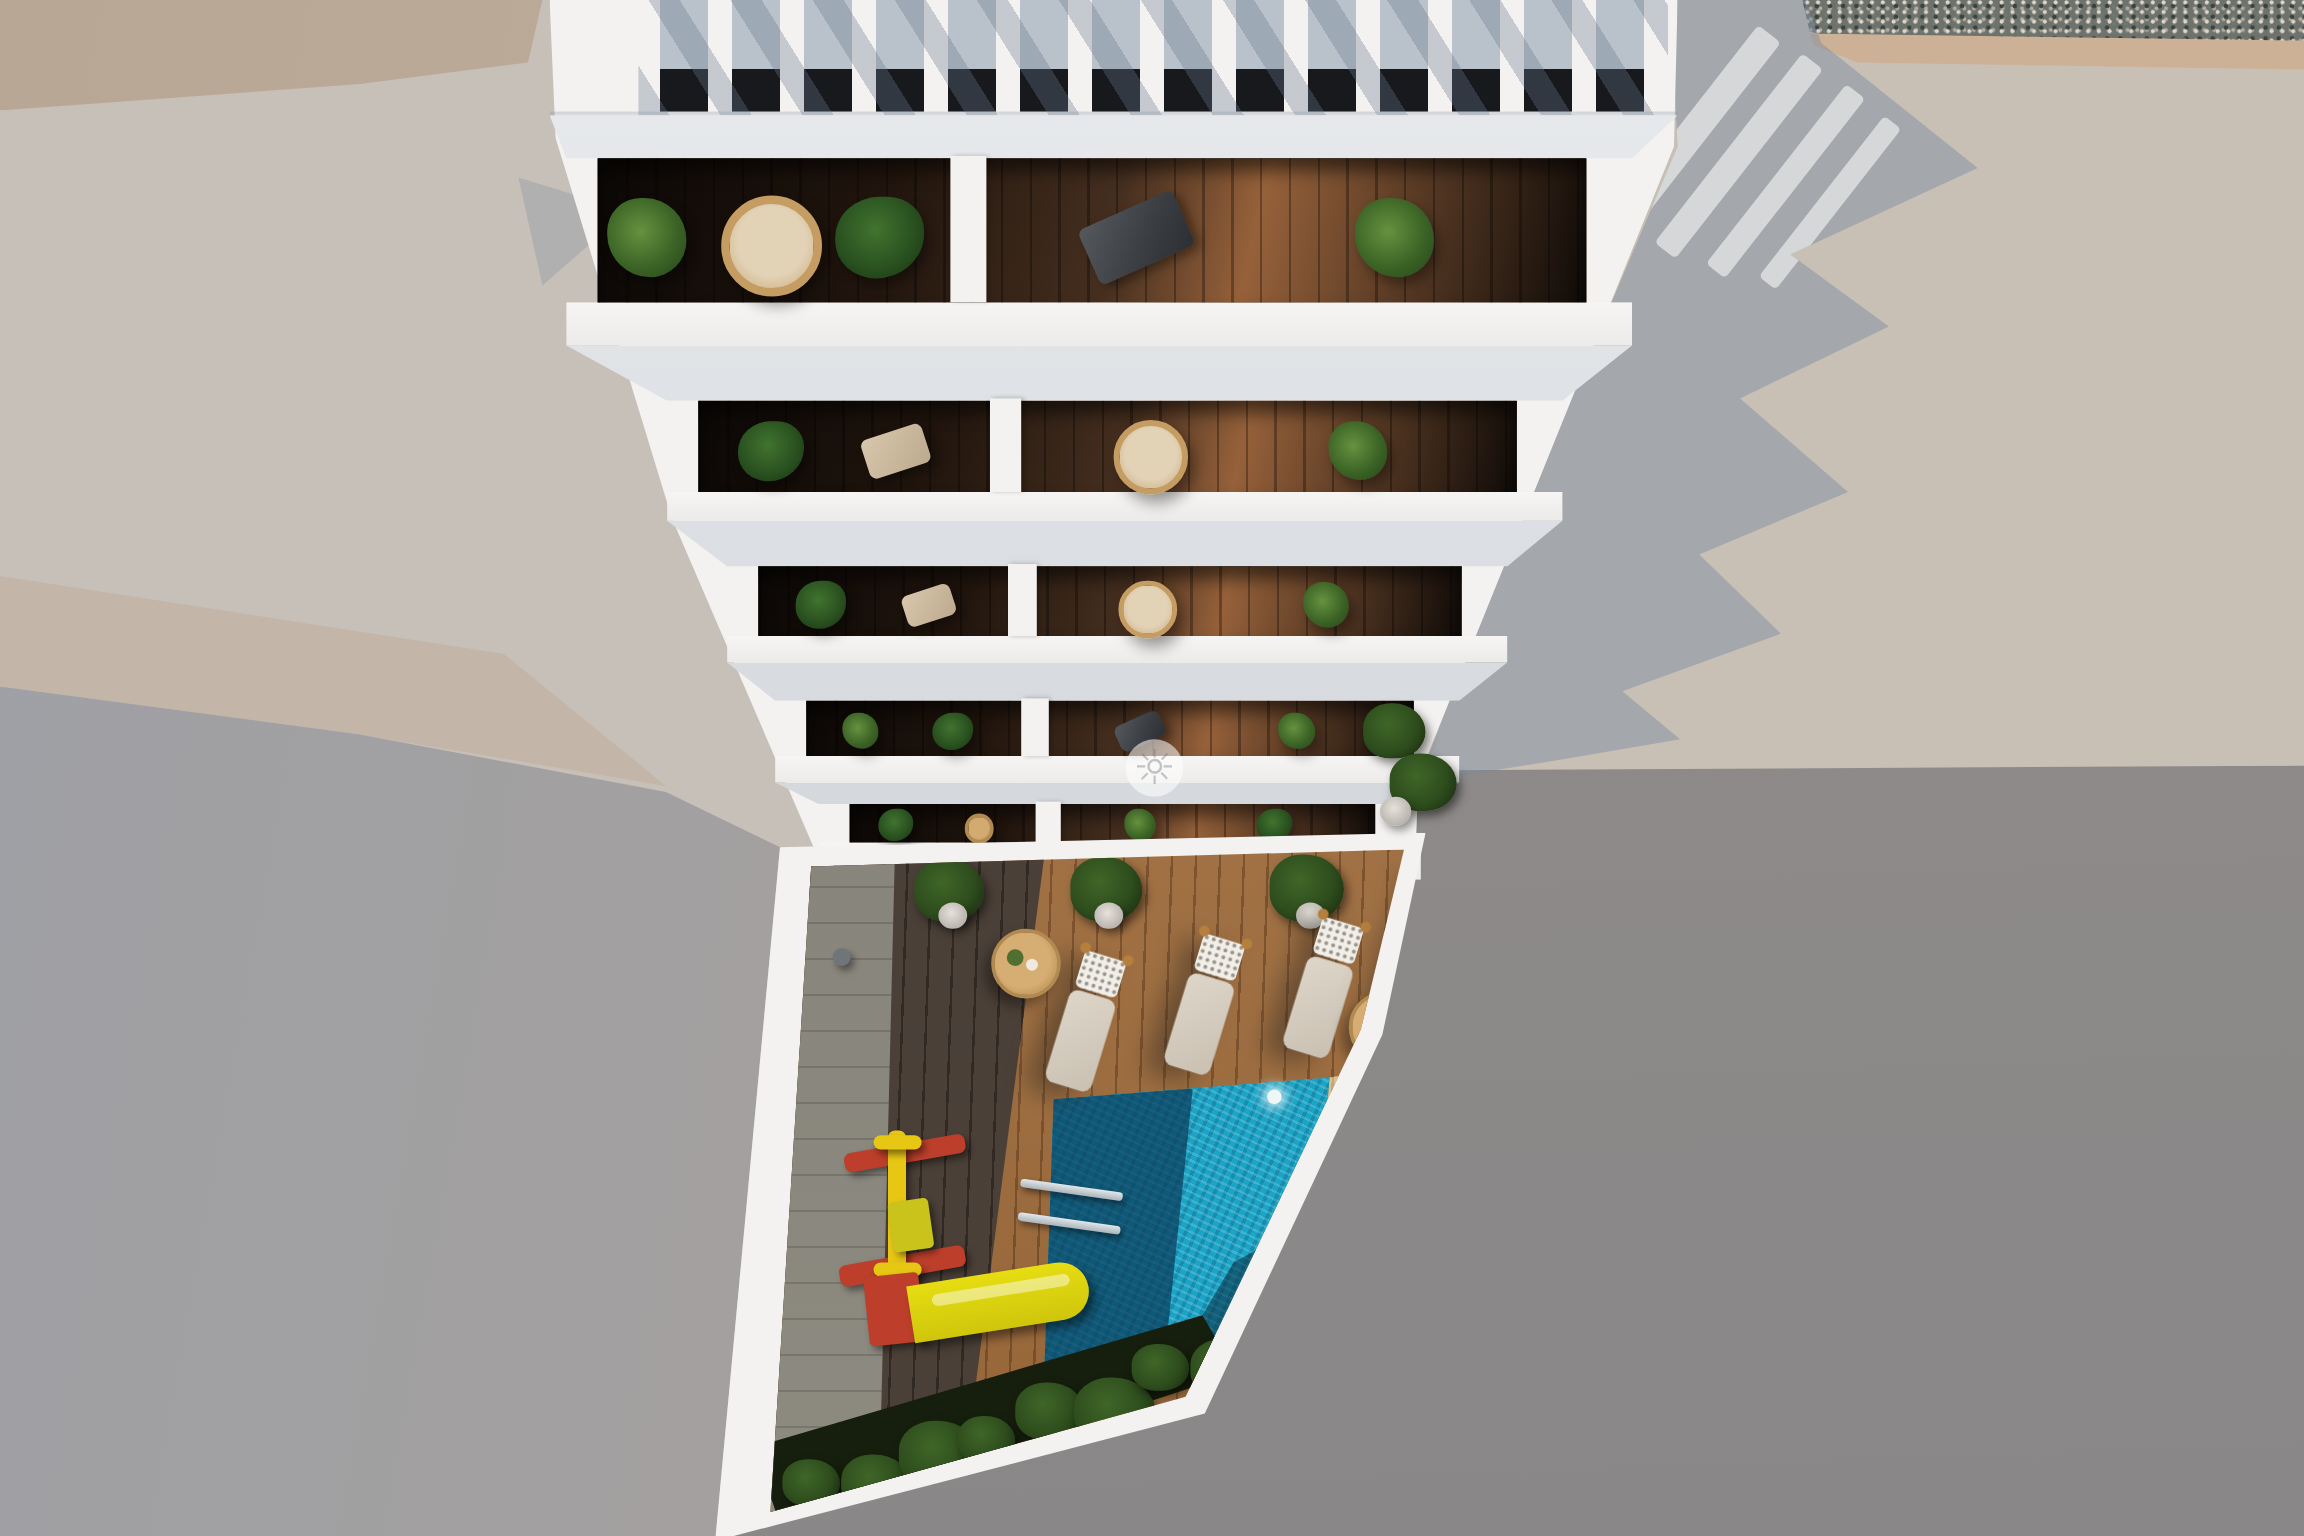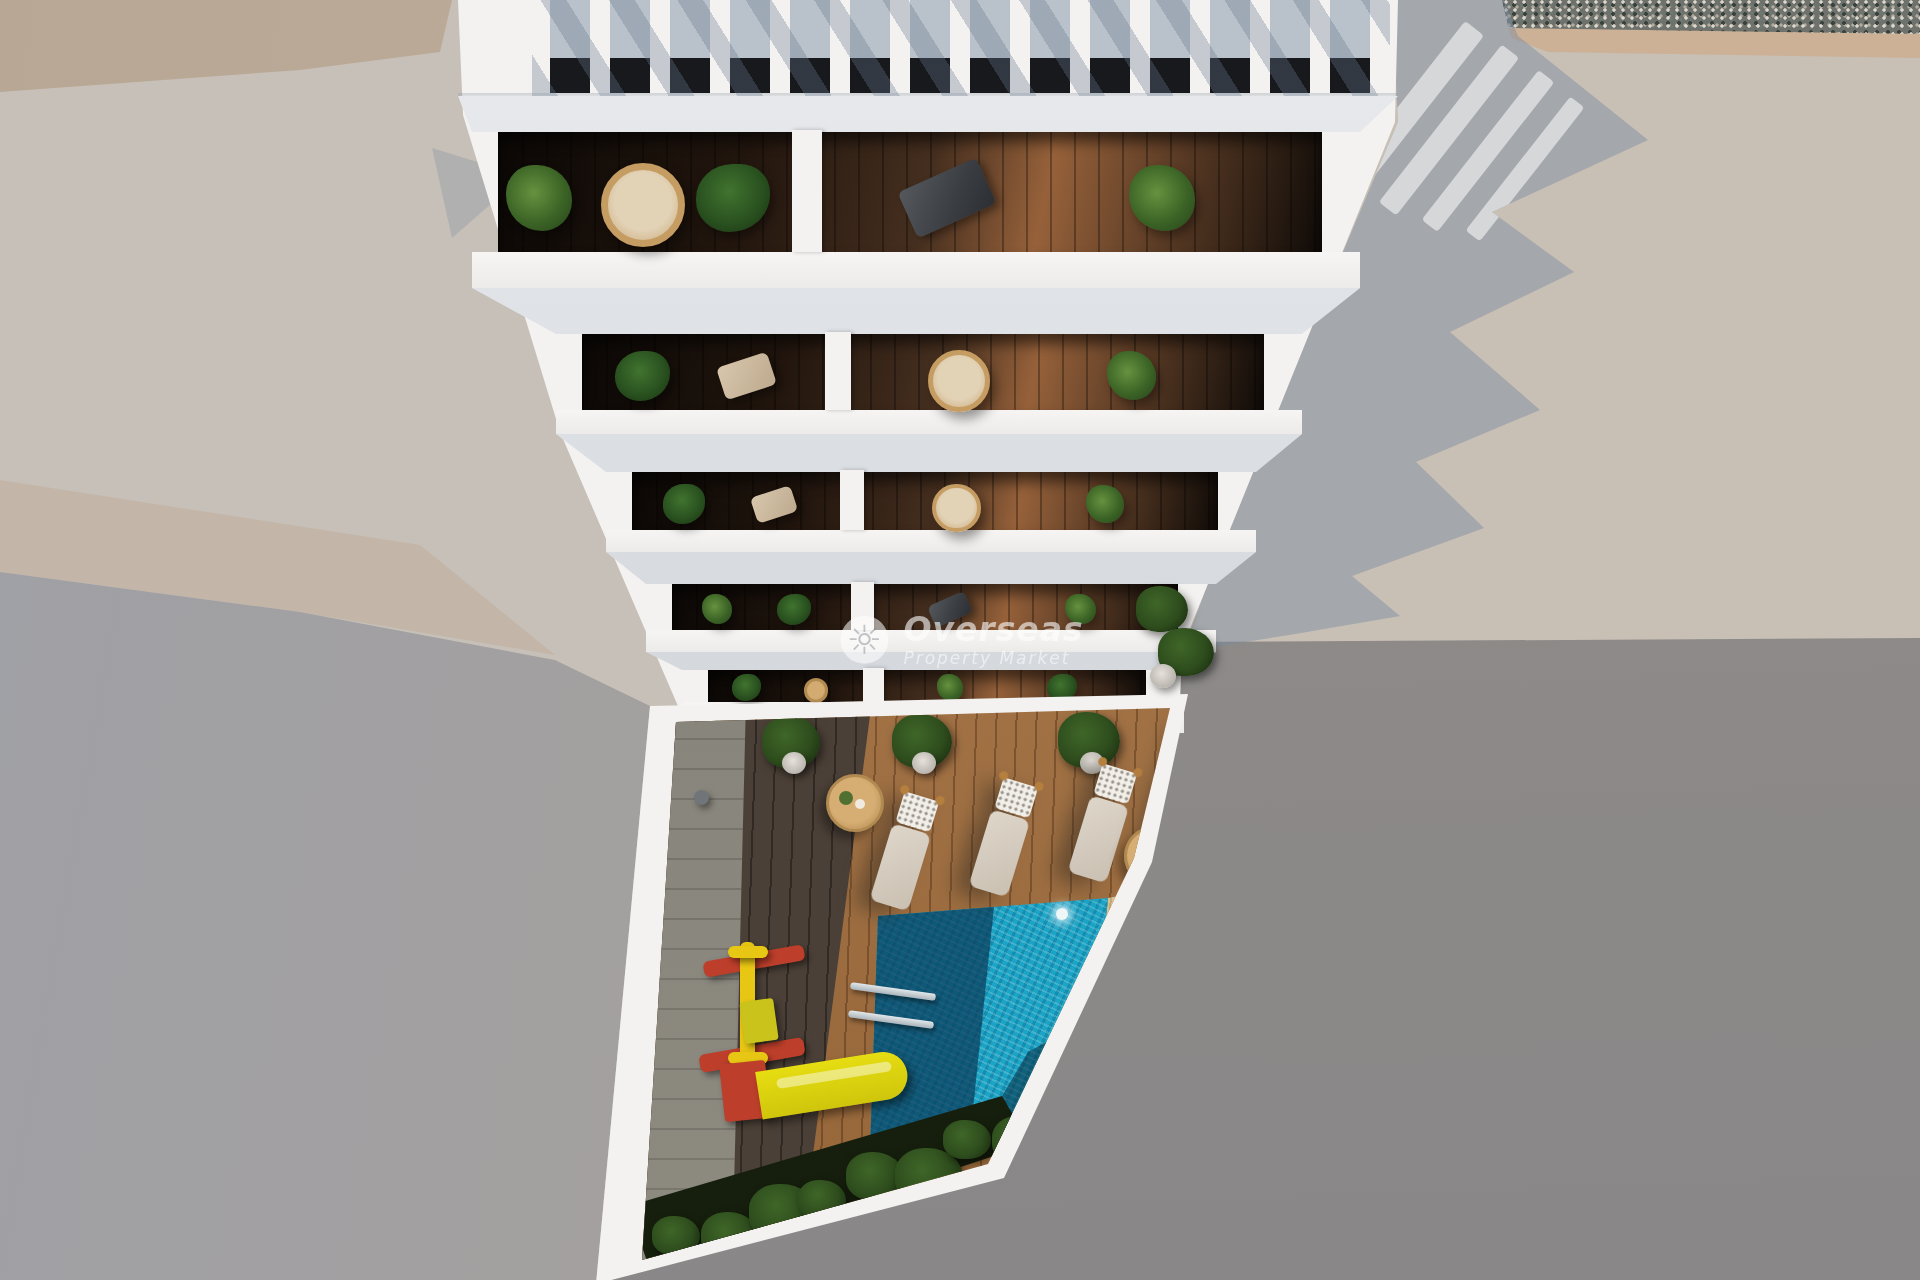--- a/index.html
+++ b/index.html
@@ -302,18 +302,14 @@
   </div>
 
   <div class="abs bush" style="left:1136px;top:586px;width:52px;height:46px"></div>
   <div class="abs bush" style="left:1158px;top:628px;width:56px;height:48px"></div>
   <div class="abs pot" style="left:1150px;top:664px;width:26px;height:24px"></div>
 
   <div class="abs" id="watermark">
     <div id="wm-circle">
       <span id="wm-sun">☼</span>
     </div>
-    <div id="wm-text">
-      <span id="wm-brand">Overseas</span>
-      <span id="wm-tagline">Property Market</span>
-    </div>
   </div>
 </div>
 
 </body></html>

